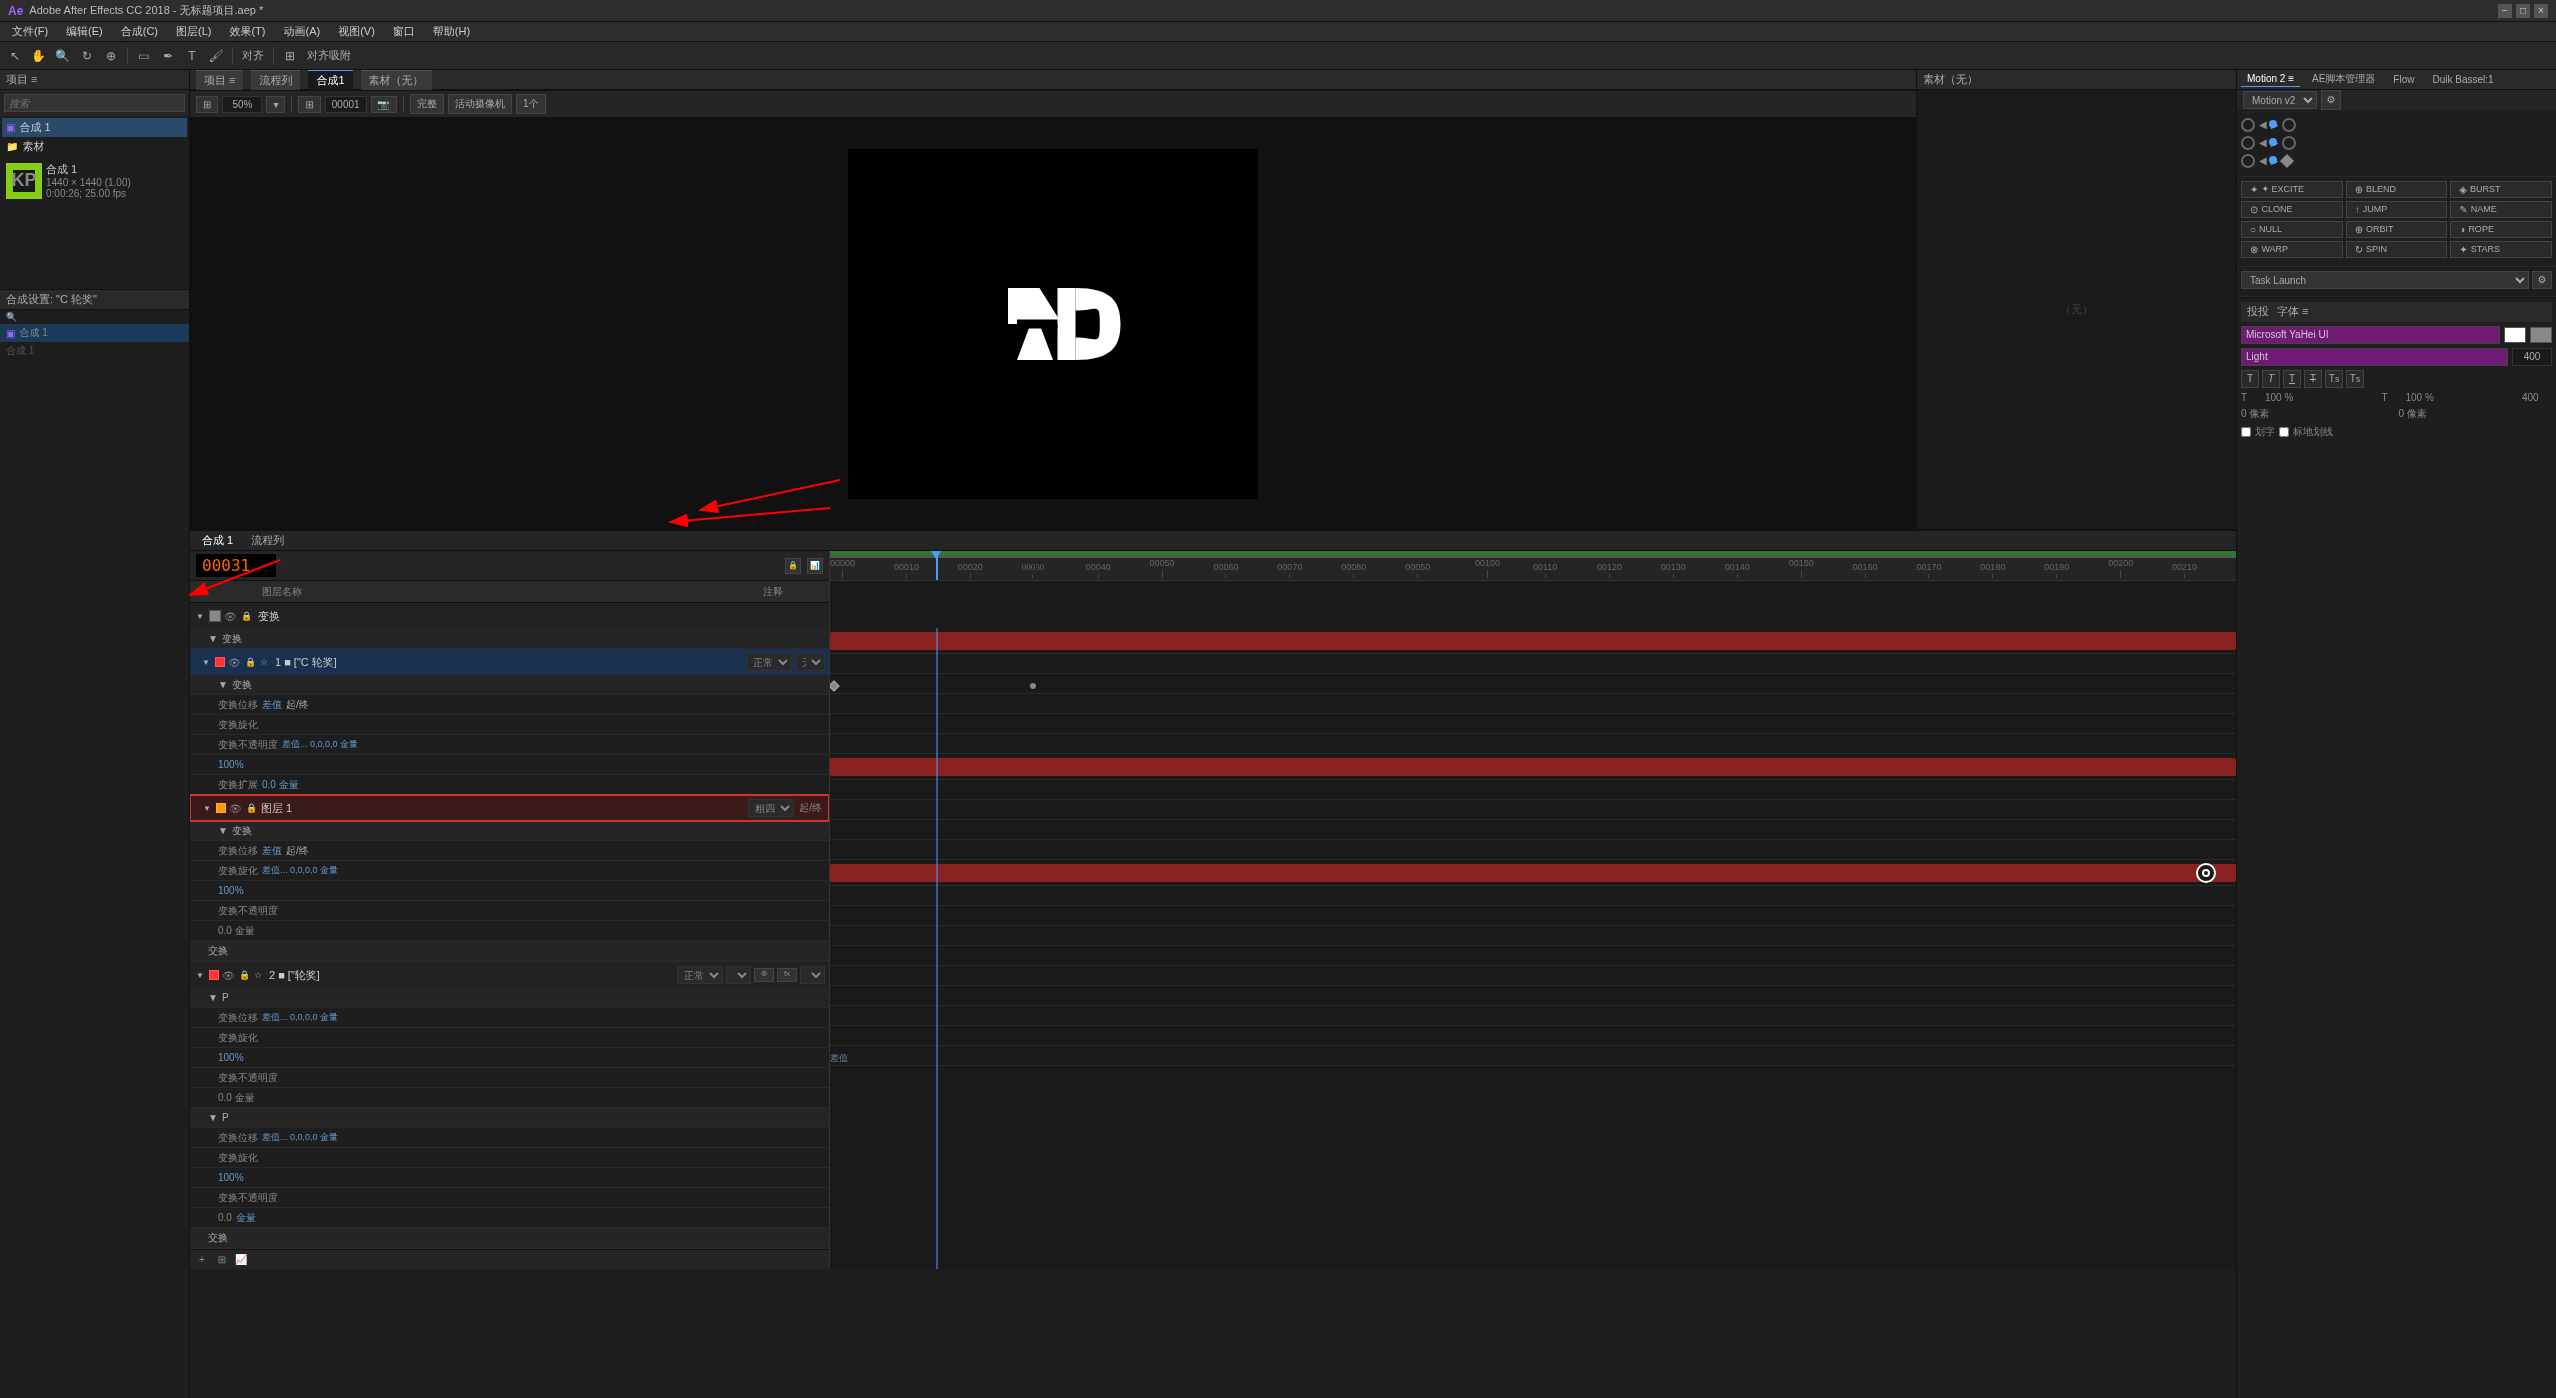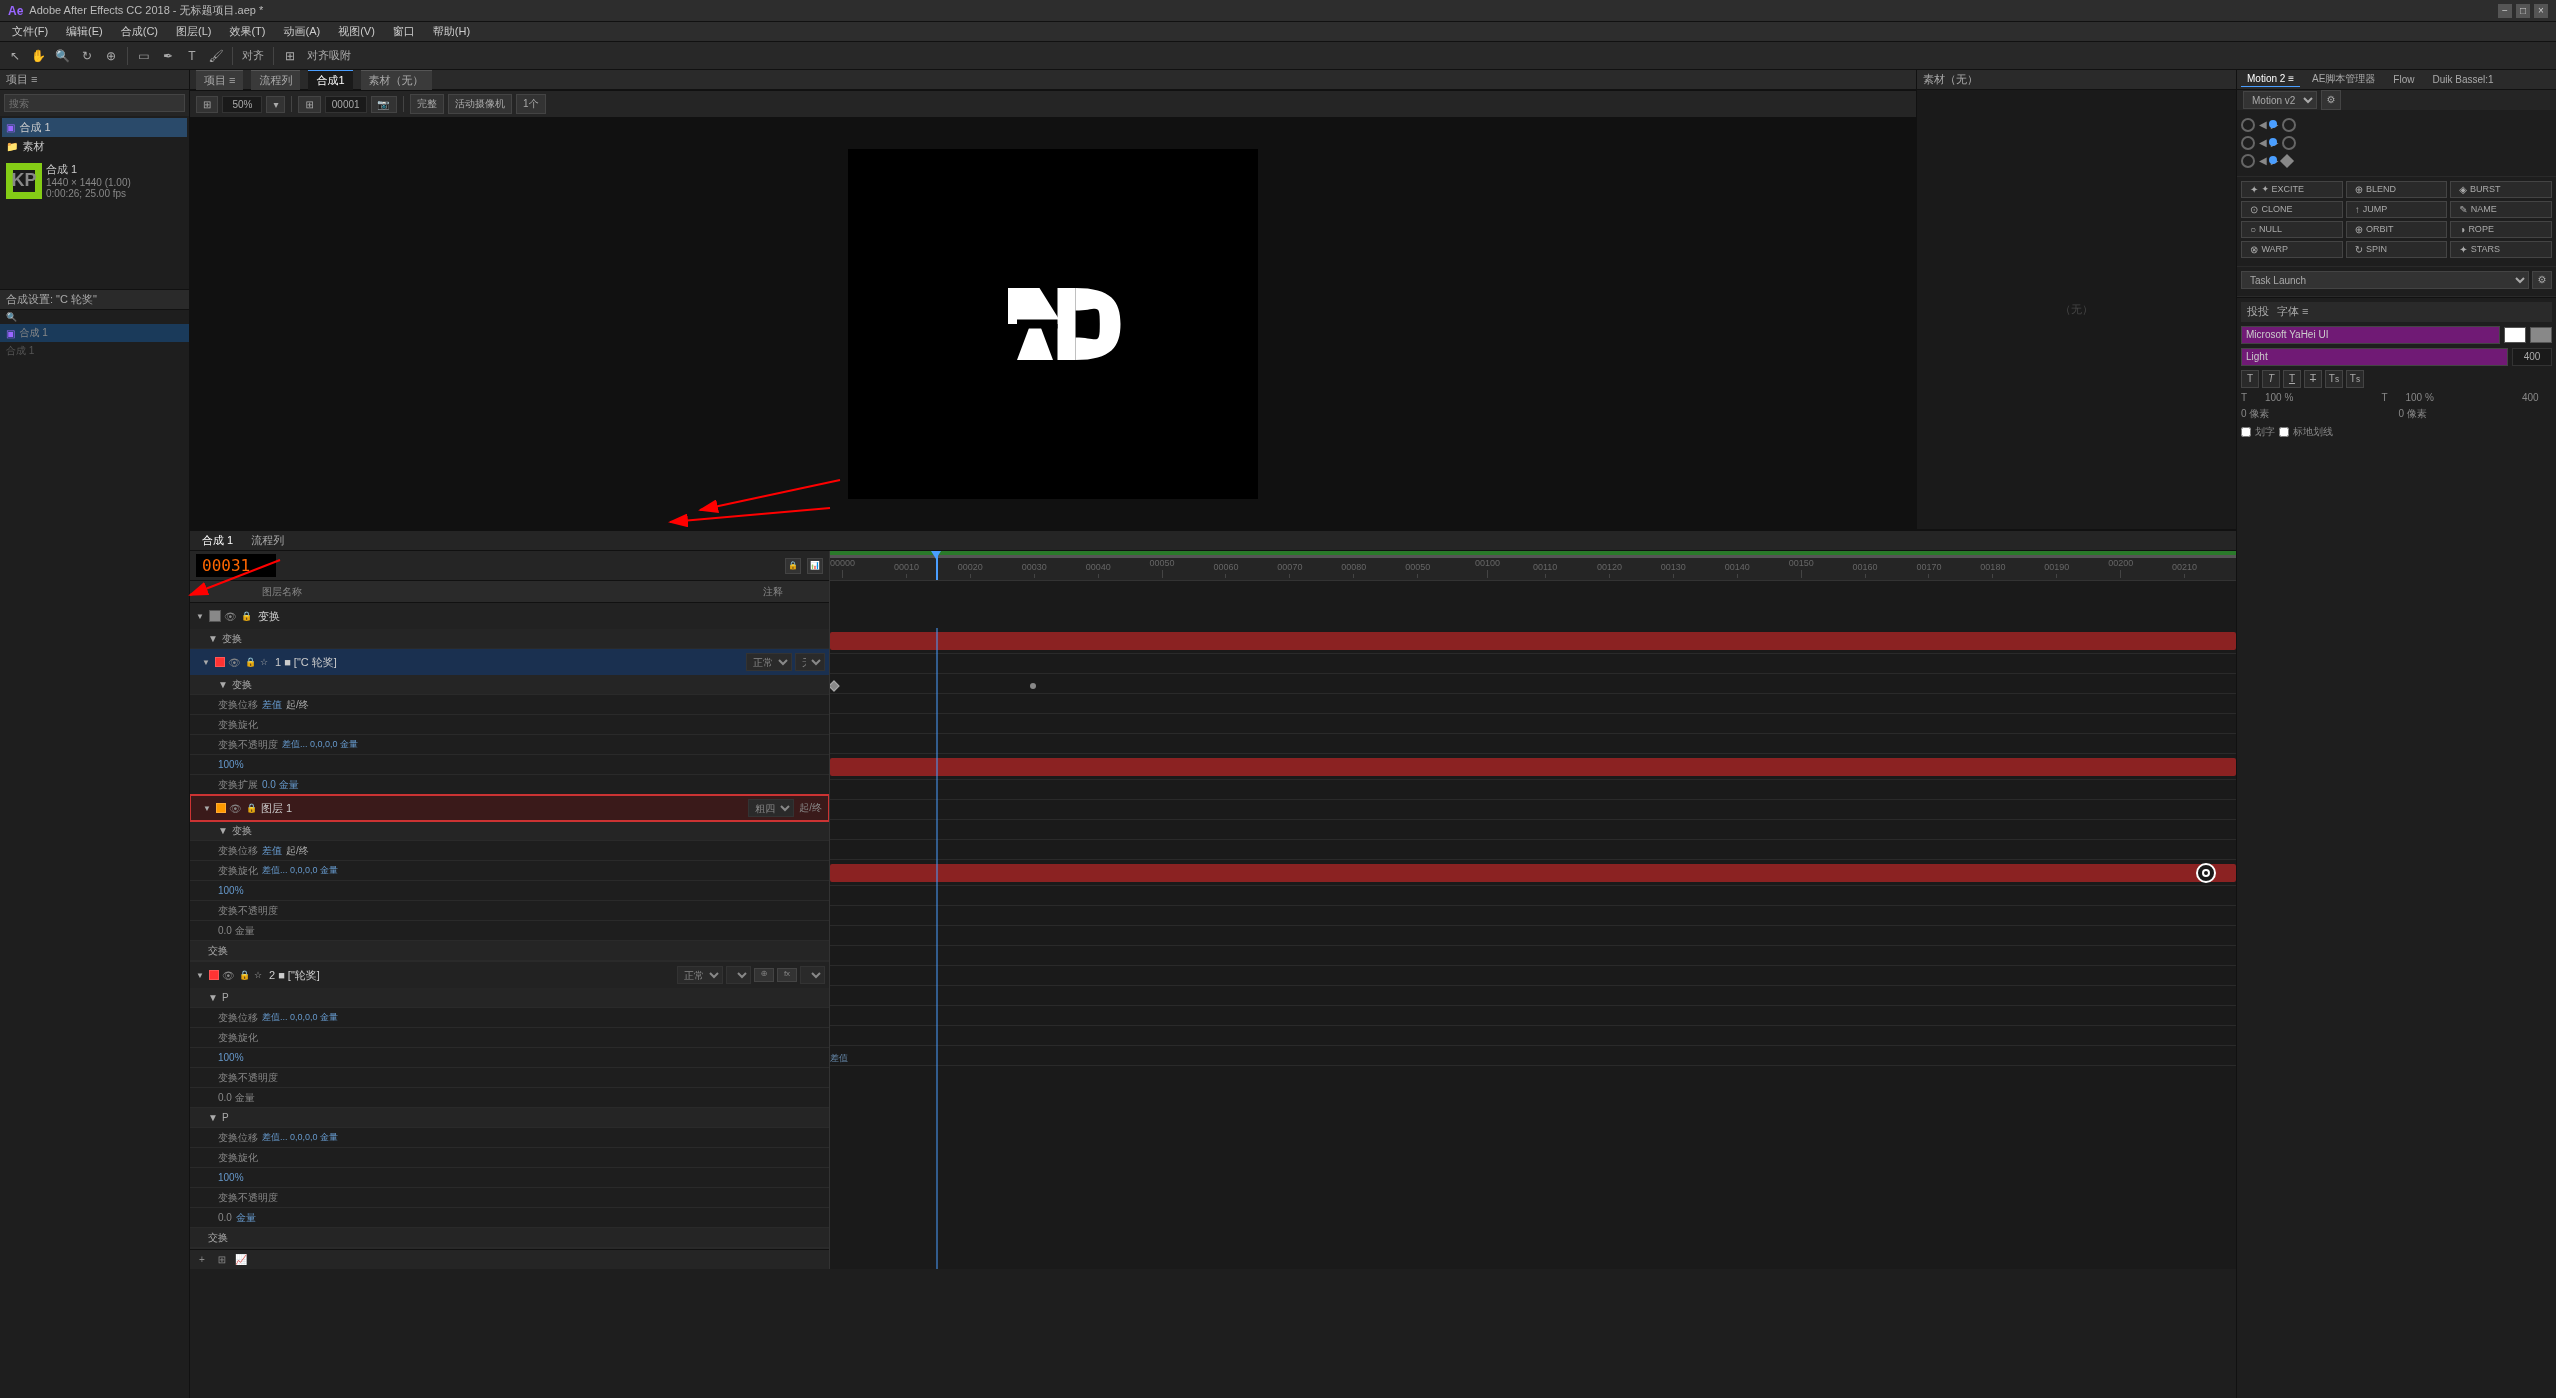--- a/index.html
+++ b/index.html
@@ -821,21 +821,21 @@
 
 <div id="main-layout">
 
   <div id="left-panel">
 
     <div id="project-panel">
       <div id="project-header">
         <span>项目 ≡</span>
       </div>
       <div id="project-search">
-        <input type="text" placeholder="搜索" style="width: 100%; height: 18px; background: rgb(51, 51, 51); border: 1px solid rgb(68, 68, 68); color: rgb(204, 204, 204); font-size: 10px; padding: 0px 4px;">
+        <input type="text" placeholder="搜索" style="width: 100%; height: 18px; background: rgb(51, 51, 51); border: 1px solid rgb(68, 68, 68); color: rgb(204, 204, 204); font-size: 10px; padding: 0px 4px; font-style: italic;">
       </div>
       <div id="project-tree">
         <div class="project-item selected">
           <span style="color:#9966ff;font-size:10px;">▣</span>
           <span>合成 1</span>
         </div>
         <div class="project-item">
           <span style="color:#aaa;font-size:10px;">📁</span>
           <span>素材</span>
         </div>
@@ -1149,21 +1149,21 @@
                   <div class="ruler-tick" style="height:8px;"></div>
                 </div>
                 <div class="ruler-mark" style="left: 4.54545%;">
                   <span class="ruler-label">00010</span>
                   <div class="ruler-tick" style="height:4px;"></div>
                 </div>
                 <div class="ruler-mark" style="left: 9.09091%;">
                   <span class="ruler-label">00020</span>
                   <div class="ruler-tick" style="height:4px;"></div>
                 </div>
-                <div class="ruler-mark" style="left: 13.6364%;">
+                <div class="ruler-mark" style="left: 13.6364%; font-family: Liberation Serif, serif;">
                   <span class="ruler-label">00030</span>
                   <div class="ruler-tick" style="height:4px;"></div>
                 </div>
                 <div class="ruler-mark" style="left: 18.1818%;">
                   <span class="ruler-label">00040</span>
                   <div class="ruler-tick" style="height:4px;"></div>
                 </div>
                 <div class="ruler-mark" style="left: 22.7273%;">
                   <span class="ruler-label">00050</span>
                   <div class="ruler-tick" style="height:8px;"></div>

